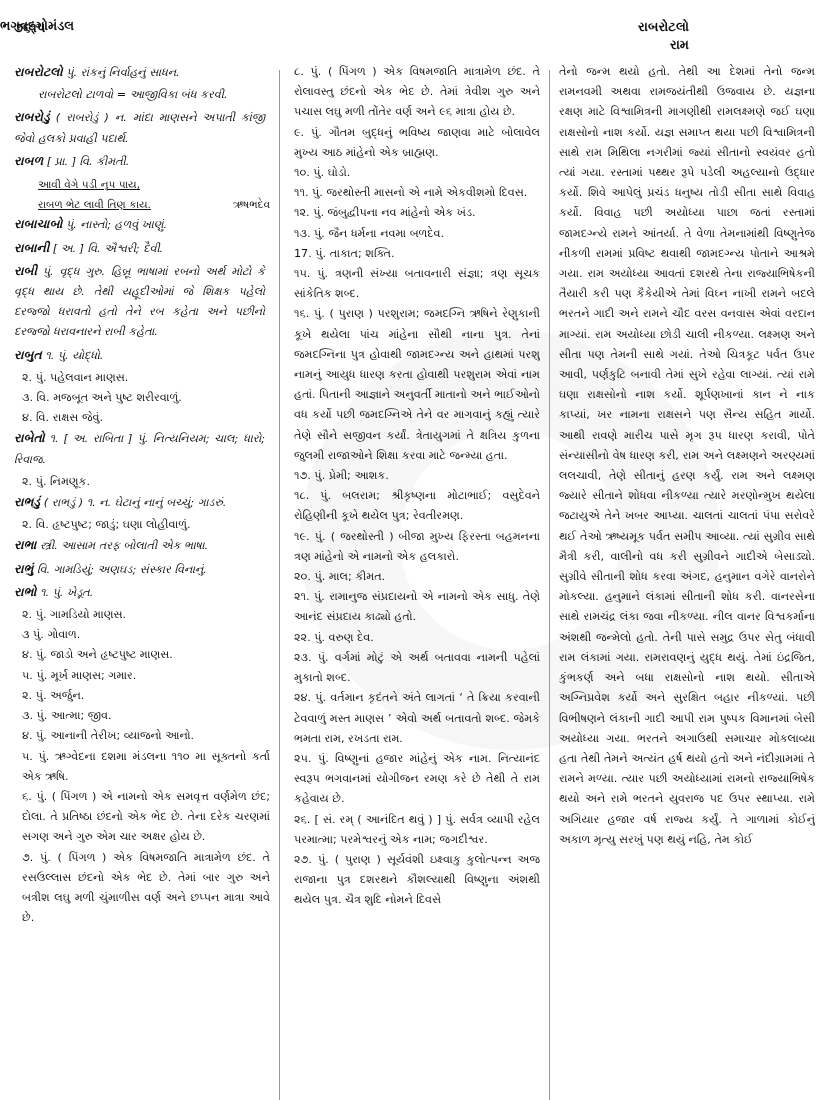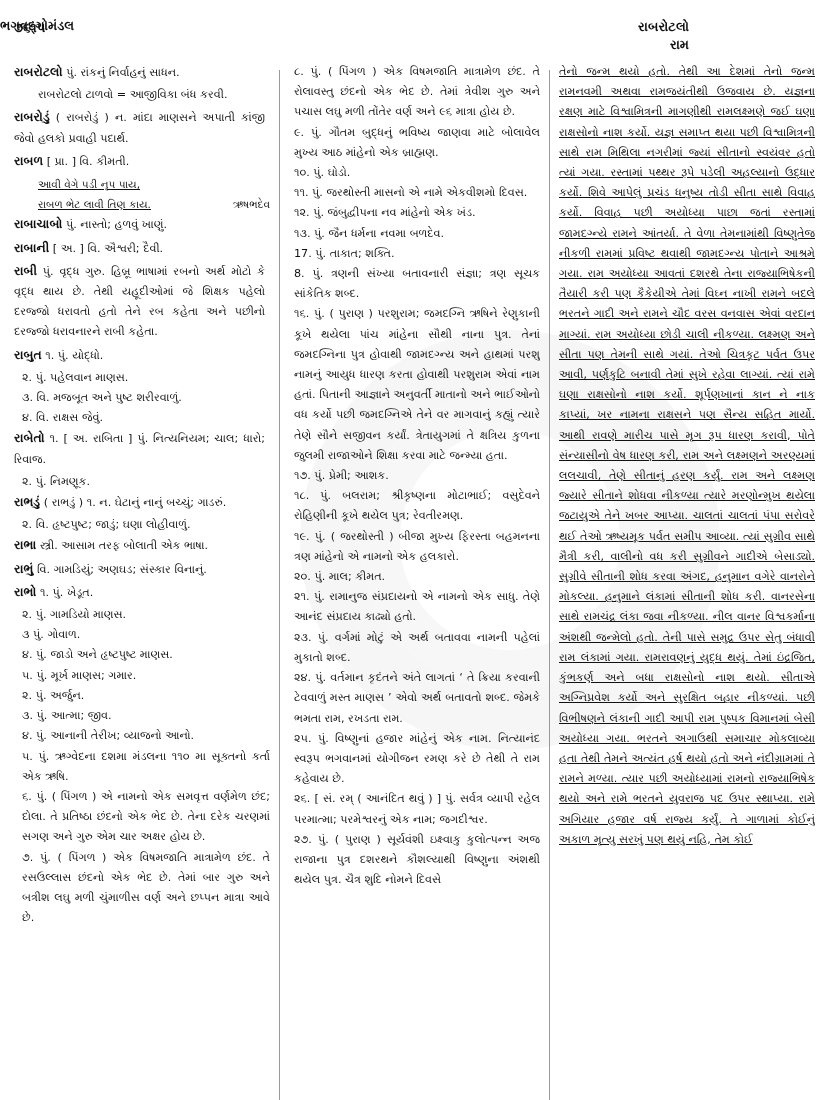--- a/index.html
+++ b/index.html
@@ -16,25 +16,25 @@
     border-radius:50%; border:40px solid rgba(0,0,0,0.03); box-sizing:border-box; pointer-events:none;
   }
   .header { position:absolute; top:0; left:0; width:703px; height:60px; }
   .page-no { position:absolute; left:14px; top:20px; font-size:13px; font-weight:bold; }
   .running-title { position:absolute; left:0; right:0; top:18px; text-align:left; font-size:13px; font-weight:bold; }
   .guide { position:absolute; right:14px; top:18px; text-align:right; font-size:13px; font-weight:bold; line-height:18px; }
   .columns { position:absolute; top:62px; left:14px; width:800px; height:1020px; }
   .col { position:absolute; top:0; height:1015px; overflow:hidden; font-size:11.2px; line-height:20.2px; }
   .col1 { left:0; width:256px; }
   .col2 { left:272px; width:254px; }
-  .col3 { left:545px; width:256px;text-decoration:underline; }
+  .col3 { left:545px; width:256px; }
   .divider { position:absolute; top:8px; width:1px; background:#999; }
   .div1 { left:265px; height:1040px; }
   .div2 { left:535px; height:1030px; }
-  .entry { margin:0 5px 2px 0; text-align:justify; }
+  .entry { margin:0 5px 2px 0; text-align:justify;font-style:italic; }
   .entry .hw { font-weight:bold; font-size:12.4px; }
   .sense { padding-left:8px; text-indent:0; text-align:justify; }
   .verse { padding-left:24px; font-size:10.5px;text-decoration:underline; }
   .verse .author { float:right; }
   .para { text-align:justify; }
 </style>
 </head>
 <body>
 
 <div class="watermark"></div>
@@ -89,27 +89,28 @@
   </div>
 
   <div class="col col2">
     <div class="sense">૮. પું. ( પિંગળ ) એક વિષમજાતિ માત્રામેળ છંદ. તે રોલાવસ્તુ છંદનો એક ભેદ છે. તેમાં ત્રેવીશ ગુરુ અને પચાસ લઘુ મળી તોંતેર વર્ણ અને ૯૬ માત્રા હોય છે.</div>
     <div class="sense">૯. પું. ગૌતમ બુદ્ધનું ભવિષ્ય જાણવા માટે બોલાવેલ મુખ્ય આઠ માંહેનો એક બ્રાહ્મણ.</div>
     <div class="sense">૧૦. પું. ઘોડો.</div>
     <div class="sense">૧૧. પું. જરથોસ્તી માસનો એ નામે એકવીશમો દિવસ.</div>
     <div class="sense">૧૨. પું. જંબુદ્વીપના નવ માંહેનો એક ખંડ.</div>
     <div class="sense">૧૩. પું. જૈન ધર્મના નવમા બળદેવ.</div>
     <div class="sense">17. પું. તાકાત; શક્તિ.</div>
-    <div class="sense">8. પું. ત્રણની સંખ્યા બતાવનારી સંજ્ઞા; ત્રણ સૂચક સાંકેતિક શબ્દ.</div>
+    <div class="sense">૧૫. પું. ત્રણની સંખ્યા બતાવનારી સંજ્ઞા; ત્રણ સૂચક સાંકેતિક શબ્દ.</div>
     <div class="sense">૧૬. પું. ( પુરાણ ) પરશુરામ; જમદગ્નિ ઋષિને રેણુકાની કૂખે થયેલા પાંચ માંહેના સૌથી નાના પુત્ર. તેનાં જમદગ્નિના પુત્ર હોવાથી જામદગ્ન્ય અને હાથમાં પરશુ નામનું આયુધ ધારણ કરતા હોવાથી પરશુરામ એવાં નામ હતાં. પિતાની આજ્ઞાને અનુવર્તી માતાનો અને ભાઈઓનો વધ કર્યો પછી જમદગ્નિએ તેને વર માગવાનું કહ્યું ત્યારે તેણે સૌને સજીવન કર્યાં. ત્રેતાયુગમાં તે ક્ષત્રિય કુળના જુલમી રાજાઓને શિક્ષા કરવા માટે જન્મ્યા હતા.</div>
     <div class="sense">૧૭. પું. પ્રેમી; આશક.</div>
     <div class="sense">૧૮. પું. બલરામ; શ્રીકૃષ્ણના મોટાભાઈ; વસુદેવને રોહિણીની કૂખે થયેલ પુત્ર; રેવતીરમણ.</div>
     <div class="sense">૧૯. પું. ( જરથોસ્તી ) બીજા મુખ્ય ફિરસ્તા બહમનના ત્રણ માંહેનો એ નામનો એક હલકારો.</div>
     <div class="sense">૨૦. પું. માલ; કીમત.</div>
     <div class="sense">૨૧. પું. રામાનુજ સંપ્રદાયનો એ નામનો એક સાધુ. તેણે આનંદ સંપ્રદાય કાઢ્યો હતો.</div>
+    <div class="sense">૨૨. પું. વરુણ દેવ.</div>
     <div class="sense">૨૩. પું. વર્ગમાં મોટું એ અર્થ બતાવવા નામની પહેલાં મુકાતો શબ્દ.</div>
     <div class="sense">૨૪. પું. વર્તમાન કૃદંતને અંતે લાગતાં ‘ તે ક્રિયા કરવાની ટેવવાળું મસ્ત માણસ ’ એવો અર્થ બતાવતો શબ્દ. જેમકે ભમતા રામ, રખડતા રામ.</div>
     <div class="sense">૨૫. પું. વિષ્ણુનાં હજાર માંહેનું એક નામ. નિત્યાનંદ સ્વરૂપ ભગવાનમાં યોગીજન રમણ કરે છે તેથી તે રામ કહેવાય છે.</div>
     <div class="sense">૨૬. [ સં. રમ્ ( આનંદિત થવું ) ] પું. સર્વત્ર વ્યાપી રહેલ પરમાત્મા; પરમેશ્વરનું એક નામ; જગદીશ્વર.</div>
     <div class="sense">૨૭. પું. ( પુરાણ ) સૂર્યવંશી ઇક્ષ્વાકુ કુલોત્પન્ન અજ રાજાના પુત્ર દશરથને કૌશલ્યાથી વિષ્ણુના અંશથી થયેલ પુત્ર. ચૈત્ર શુદિ નોમને દિવસે</div>
   </div>
 
   <div class="col col3">
     <div class="para">તેનો જન્મ થયો હતો. તેથી આ દેશમાં તેનો જન્મ રામનવમી અથવા રામજયંતીથી ઉજવાય છે. યજ્ઞના રક્ષણ માટે વિશ્વામિત્રની માગણીથી રામલક્ષ્મણે જઈ ઘણા રાક્ષસોનો નાશ કર્યો. યજ્ઞ સમાપ્ત થયા પછી વિશ્વામિત્રની સાથે રામ મિથિલા નગરીમાં જ્યાં સીતાનો સ્વયંવર હતો ત્યાં ગયા. રસ્તામાં પથ્થર રૂપે પડેલી અહલ્યાનો ઉદ્ધાર કર્યો. શિવે આપેલું પ્રચંડ ધનુષ્ય તોડી સીતા સાથે વિવાહ કર્યો. વિવાહ પછી અયોધ્યા પાછા જતાં રસ્તામાં જામદગ્ન્યે રામને આંતર્યા. તે વેળા તેમનામાંથી વિષ્ણુતેજ નીકળી રામમાં પ્રવિષ્ટ થવાથી જામદગ્ન્ય પોતાને આશ્રમે ગયા. રામ અયોધ્યા આવતાં દશરથે તેના રાજ્યાભિષેકની તૈયારી કરી પણ કૈકેયીએ તેમાં વિઘ્ન નાખી રામને બદલે ભરતને ગાદી અને રામને ચૌદ વરસ વનવાસ એવાં વરદાન માગ્યાં. રામ અયોધ્યા છોડી ચાલી નીકળ્યા. લક્ષ્મણ અને સીતા પણ તેમની સાથે ગયાં. તેઓ ચિત્રકૂટ પર્વત ઉપર આવી, પર્ણકુટિ બનાવી તેમાં સુખે રહેવા લાગ્યાં. ત્યાં રામે ઘણા રાક્ષસોનો નાશ કર્યો. શૂર્પણખાનાં કાન ને નાક કાપ્યાં, ખર નામના રાક્ષસને પણ સૈન્ય સહિત માર્યો. આથી રાવણે મારીચ પાસે મૃગ રૂપ ધારણ કરાવી, પોતે સંન્યાસીનો વેષ ધારણ કરી, રામ અને લક્ષ્મણને અરણ્યમાં લલચાવી, તેણે સીતાનું હરણ કર્યું. રામ અને લક્ષ્મણ જ્યારે સીતાને શોધવા નીકળ્યા ત્યારે મરણોન્મુખ થયેલા જટાયુએ તેને ખબર આપ્યા. ચાલતાં ચાલતાં પંપા સરોવરે થઈ તેઓ ઋષ્યમૂક પર્વત સમીપ આવ્યા. ત્યાં સુગ્રીવ સાથે મૈત્રી કરી, વાલીનો વધ કરી સુગ્રીવને ગાદીએ બેસાડ્યો. સુગ્રીવે સીતાની શોધ કરવા અંગદ, હનુમાન વગેરે વાનરોને મોકલ્યા. હનુમાને લંકામાં સીતાની શોધ કરી. વાનરસેના સાથે રામચંદ્ર લંકા જવા નીકળ્યા. નીલ વાનર વિશ્વકર્માના અંશથી જન્મેલો હતો. તેની પાસે સમુદ્ર ઉપર સેતુ બંધાવી રામ લંકામાં ગયા. રામરાવણનું યુદ્ધ થયું. તેમાં ઇંદ્રજિત, કુંભકર્ણ અને બધા રાક્ષસોનો નાશ થયો. સીતાએ અગ્નિપ્રવેશ કર્યો અને સુરક્ષિત બહાર નીકળ્યાં. પછી વિભીષણને લંકાની ગાદી આપી રામ પુષ્પક વિમાનમાં બેસી અયોધ્યા ગયા. ભરતને અગાઉથી સમાચાર મોકલાવ્યા હતા તેથી તેમને અત્યંત હર્ષ થયો હતો અને નંદીગ્રામમાં તે રામને મળ્યા. ત્યાર પછી અયોધ્યામાં રામનો રાજ્યાભિષેક થયો અને રામે ભરતને યુવરાજ પદ ઉપર સ્થાપ્યા. રામે અગિયાર હજાર વર્ષ રાજ્ય કર્યું. તે ગાળામાં કોઈનું અકાળ મૃત્યુ સરખું પણ થયું નહિ, તેમ કોઈ</div>
   </div>

